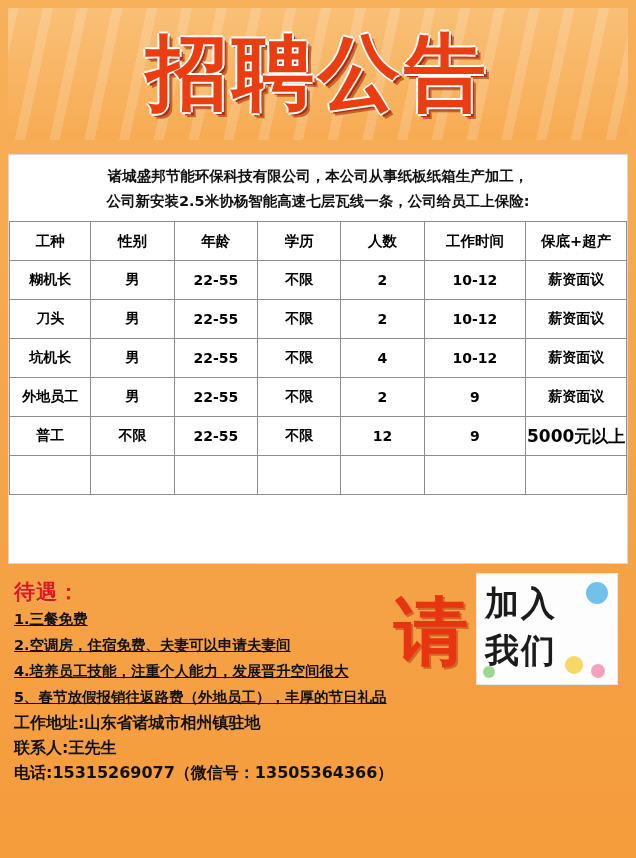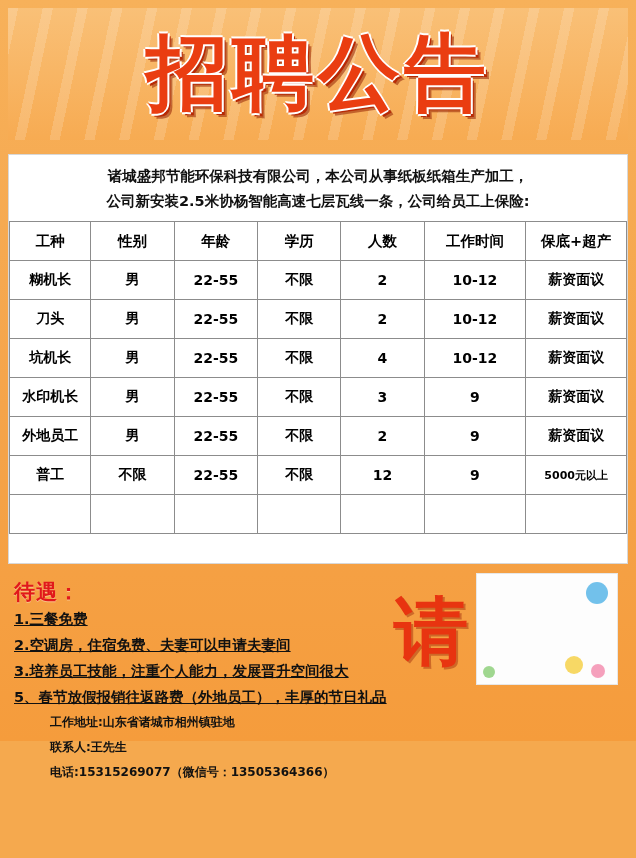--- a/index.html
+++ b/index.html
@@ -9,21 +9,21 @@
   body {
     width: 636px;
     height: 858px;
     font-family: "DejaVu Sans", "Liberation Sans", sans-serif;
     background: #f5a94e;
     overflow: hidden;
   }
   .poster {
     position: relative;
     width: 636px;
-    height: 741px;
+    height: 858px;
     background: linear-gradient(180deg, #f7b15a 0%, #f5a44a 55%, #f59c3c 100%);
     box-sizing: border-box;
     padding: 8px 8px 24px 8px;
   }
 
   
   .header {
     position: relative;
     height: 132px;
     background: linear-gradient(180deg, #f9c077 0%, #f7ab52 100%);
@@ -88,21 +88,21 @@
     height: 38px;
     text-align: center;
     font-size: 14px;
     font-weight: bold;
     color: #000;
     padding: 0;
     overflow: hidden;
     white-space: nowrap;
   }
   table.jobs th { font-size: 14.5px; }
-  table.jobs td.small { font-size: 11px; font-weight: bold; }
+  table.jobs td.small { font-size: 17px; font-weight: bold; }
   table.jobs tr.blank td { height: 38px; }
   col.c1 { width: 13.2%; }
   col.c2 { width: 13.5%; }
   col.c3 { width: 13.5%; }
   col.c4 { width: 13.5%; }
   col.c5 { width: 13.5%; }
   col.c6 { width: 16.5%; }
   col.c7 { width: 16.3%; }
 
   
@@ -120,26 +120,25 @@
   }
   .benefit-line {
     font-size: 14.5px;
     font-weight: bold;
     color: #111;
     line-height: 26px;
     white-space: nowrap;
     text-decoration: underline;
   }
   .contact-line {
-    font-size: 12px;
+    font-size: 16px;
     font-weight: bold;
     color: #111;
     line-height: 25px;
     white-space: nowrap;
-    margin-left: 36px;
   }
 
   
   .qing {
     position: absolute;
     right: 168px;
     top: 594px;
     font-size: 74px;
     font-weight: bold;
     color: #e83410;
@@ -238,29 +237,20 @@
         <tr>
           <td>坑机长</td>
           <td>男</td>
           <td>22-55</td>
           <td>不限</td>
           <td>4</td>
           <td>10-12</td>
           <td>薪资面议</td>
         </tr>
         <tr>
-          <td>水印机长</td>
-          <td>男</td>
-          <td>22-55</td>
-          <td>不限</td>
-          <td>3</td>
-          <td>9</td>
-          <td>薪资面议</td>
-        </tr>
-        <tr>
           <td>外地员工</td>
           <td>男</td>
           <td>22-55</td>
           <td>不限</td>
           <td>2</td>
           <td>9</td>
           <td>薪资面议</td>
         </tr>
         <tr>
           <td>普工</td>
@@ -281,29 +271,33 @@
           <td></td>
         </tr>
       </tbody>
     </table>
   </div>
 
   <div class="benefits">
     <div class="benefits-title">待遇：</div>
     <div class="benefit-line">1.三餐免费</div>
     <div class="benefit-line">2.空调房，住宿免费、夫妻可以申请夫妻间</div>
-    <div class="benefit-line">3.培养员工技能，注重个人能力，发展晋升空间很大</div>
+    <div class="benefit-line">4.培养员工技能，注重个人能力，发展晋升空间很大</div>
     <div class="benefit-line">5、春节放假报销往返路费（外地员工），丰厚的节日礼品</div>
     <div class="contact-line">工作地址:山东省诸城市相州镇驻地</div>
     <div class="contact-line">联系人:王先生</div>
     <div class="contact-line">电话:15315269077（微信号：13505364366）</div>
   </div>
 
   <div class="qing">请</div>
 
   <div class="join-card">
     <span class="jc-dot blue"></span>
     <span class="jc-dot yellow"></span>
     <span class="jc-dot pink"></span>
     <span class="jc-dot green"></span>
+    <div class="jc-text">
+      <div>加入</div>
+      <div>我们</div>
+    </div>
   </div>
 
 </div>
 
 </body></html>

